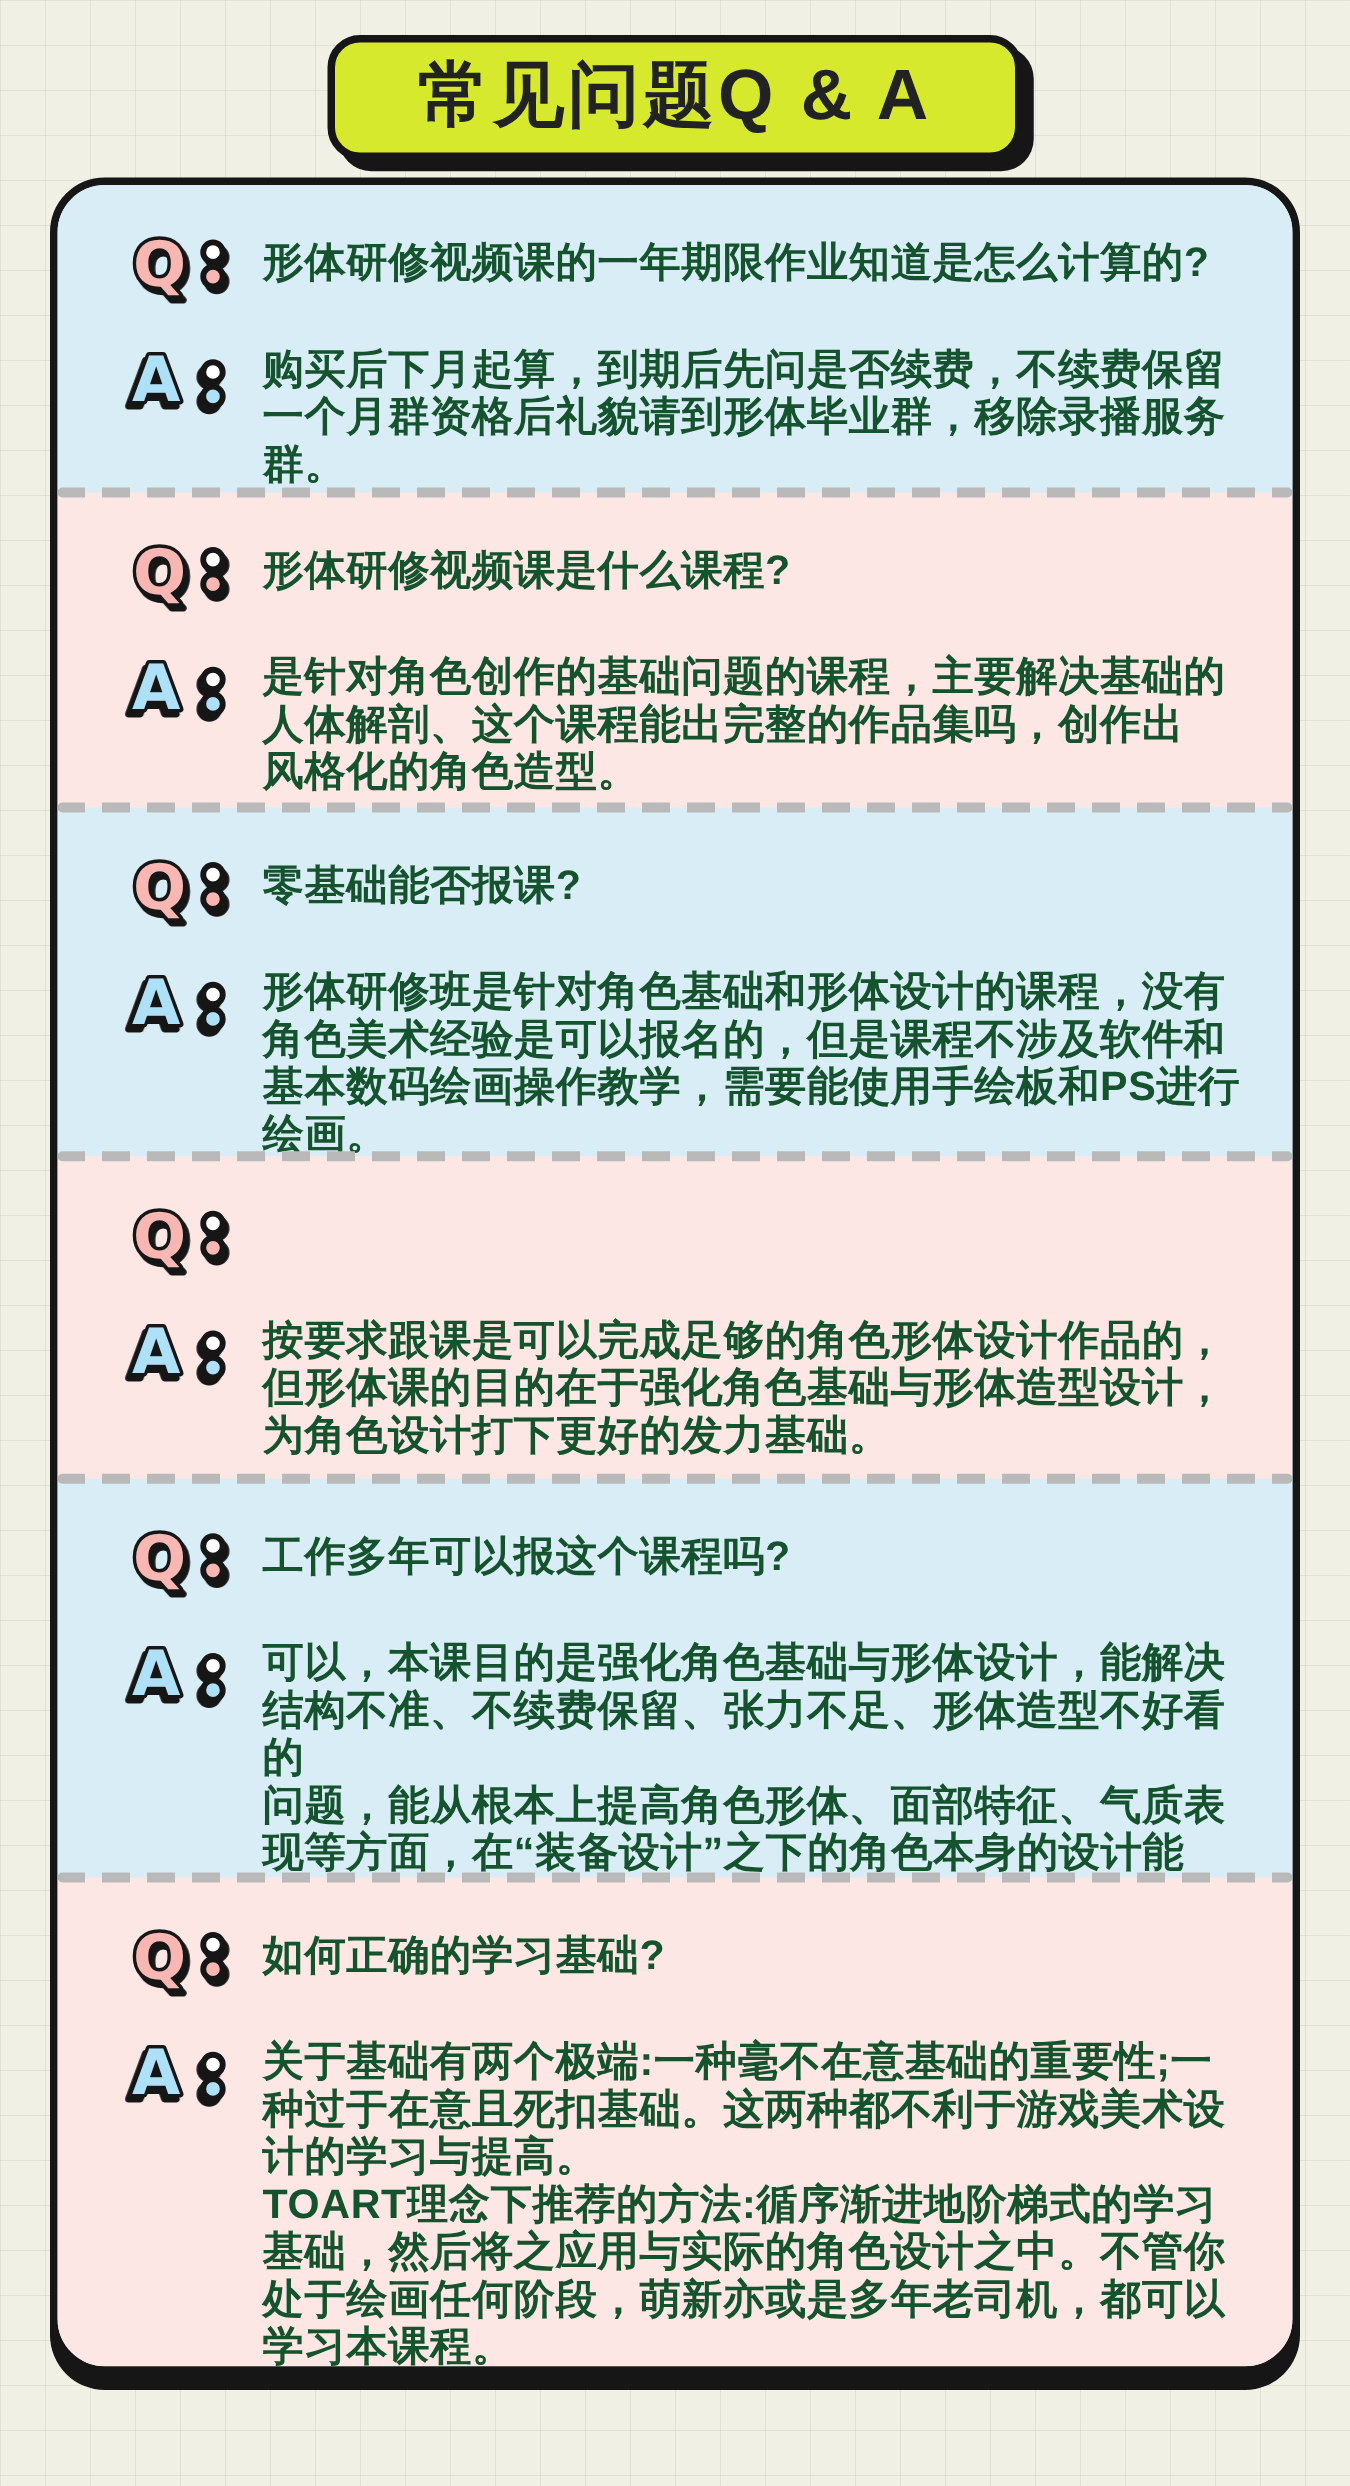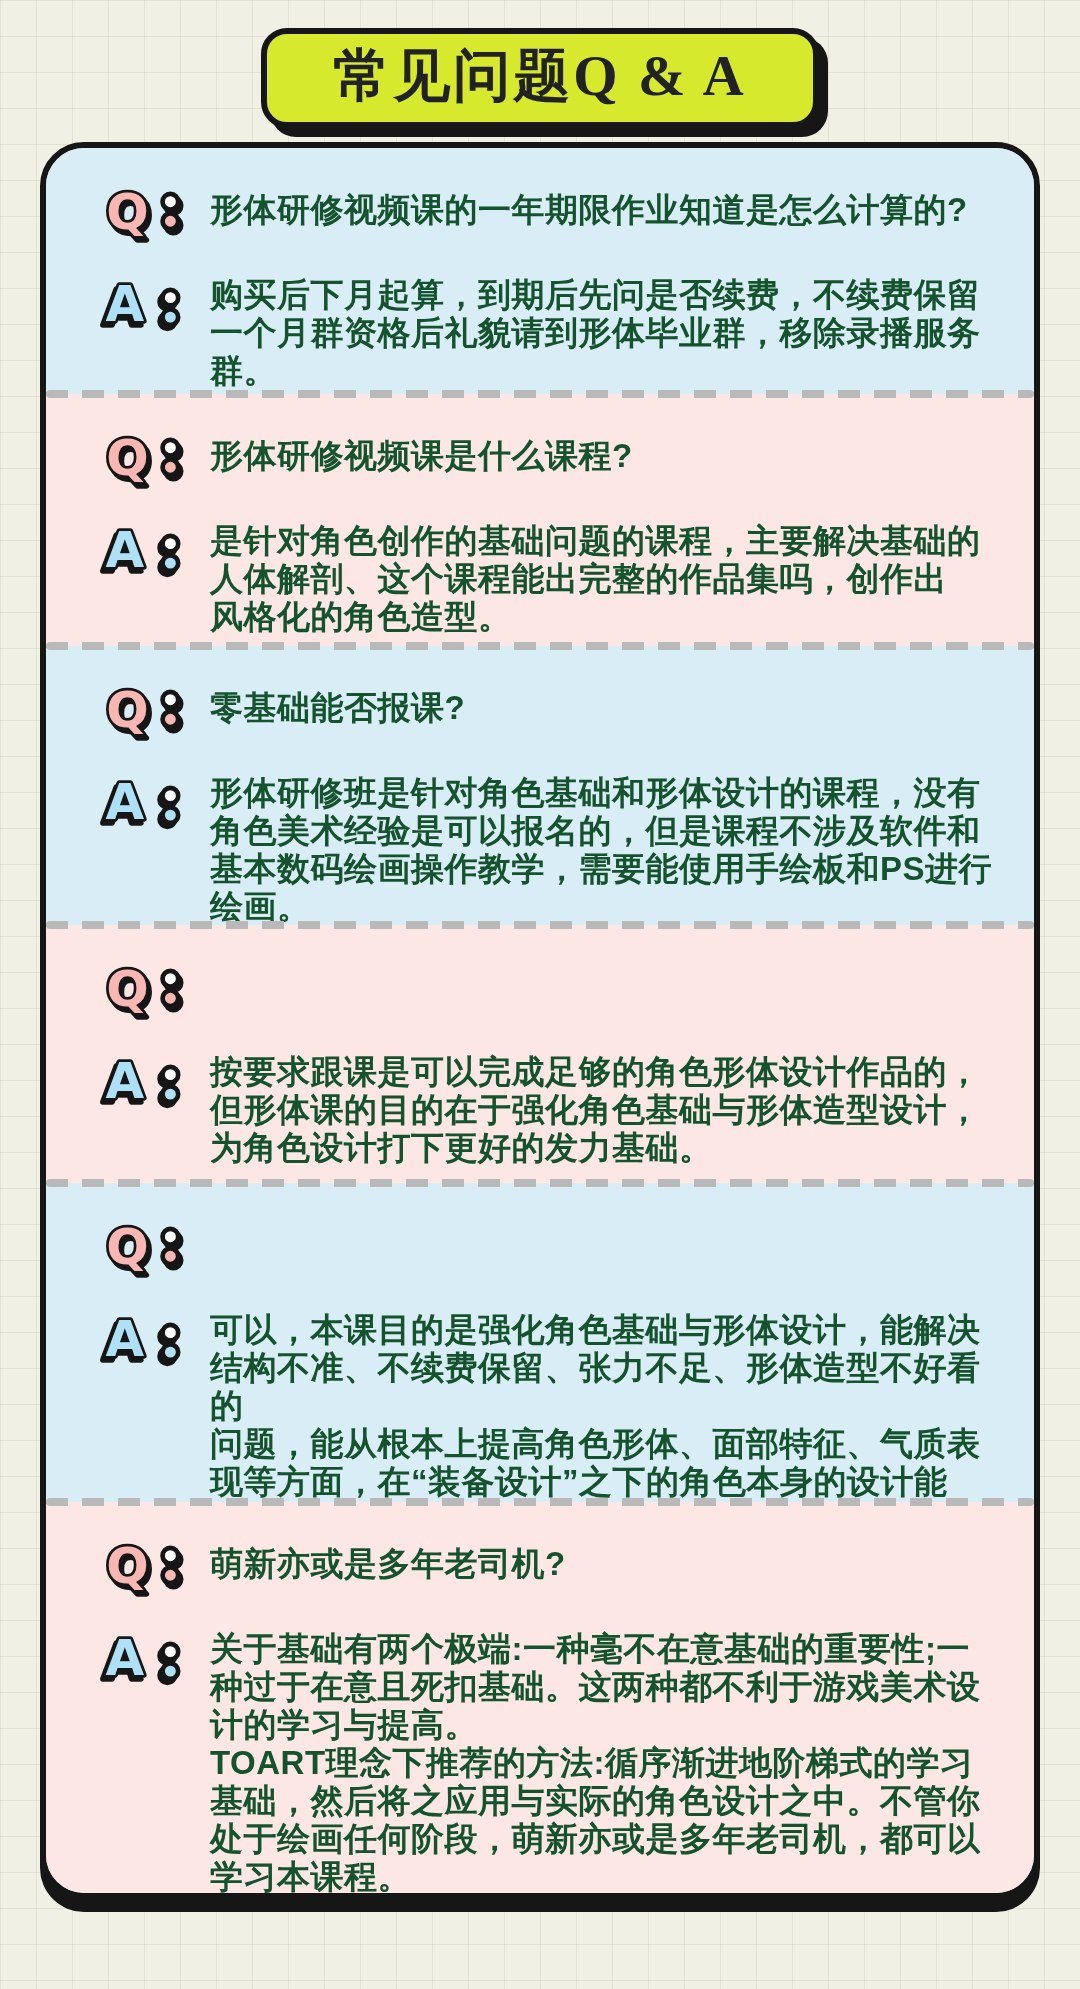--- a/index.html
+++ b/index.html
@@ -17,21 +17,20 @@
     background-size: 36px 36px;
     font-family: "Liberation Sans", "DejaVu Sans", sans-serif;
     color: #1c1c1c;
   }
 
   
   .header-wrap {
     display: flex;
     justify-content: center;
     padding-top: 28px;
-    font-family: Liberation Serif, serif;
   }
   .title-box {
     background: #d6e92c;
     border: 6px solid #161616;
     border-radius: 26px;
     box-shadow: 9px 9px 0 #161616;
     padding: 8px 66px 12px 66px;
   }
   .title-box h1 {
     font-size: 57px;
@@ -237,20 +236,21 @@
 
     <section class="qa-section blue s5">
       <div class="qa-row question">
         <div class="icon-cell">
           <svg class="badge q-badge" viewBox="0 0 105 80" aria-hidden="true">
             <text class="glyph q-glyph" x="3" y="58">Q</text>
             <circle class="dot dot-top" cx="85" cy="23" r="10"></circle>
             <circle class="dot dot-q" cx="85" cy="48" r="10"></circle>
           </svg>
         </div>
+        <p class="q-text">工作多年可以报这个课程吗?</p>
       </div>
       <div class="qa-row answer">
         <div class="icon-cell">
           <svg class="badge a-badge" viewBox="0 0 105 80" aria-hidden="true">
             <text class="glyph a-glyph" x="2" y="58">A</text>
             <circle class="dot dot-top" cx="85" cy="28" r="10"></circle>
             <circle class="dot dot-a" cx="85" cy="53" r="10"></circle>
           </svg>
         </div>
         <p class="a-text">可以，本课目的是强化角色基础与形体设计，能解决
@@ -264,21 +264,21 @@
 
     <section class="qa-section pink s6">
       <div class="qa-row question">
         <div class="icon-cell">
           <svg class="badge q-badge" viewBox="0 0 105 80" aria-hidden="true">
             <text class="glyph q-glyph" x="3" y="58">Q</text>
             <circle class="dot dot-top" cx="85" cy="23" r="10"></circle>
             <circle class="dot dot-q" cx="85" cy="48" r="10"></circle>
           </svg>
         </div>
-        <p class="q-text">萌新亦或是多年老司机?</p>
+        <p class="q-text">如何正确的学习基础?</p>
       </div>
       <div class="qa-row answer">
         <div class="icon-cell">
           <svg class="badge a-badge" viewBox="0 0 105 80" aria-hidden="true">
             <text class="glyph a-glyph" x="2" y="58">A</text>
             <circle class="dot dot-top" cx="85" cy="28" r="10"></circle>
             <circle class="dot dot-a" cx="85" cy="53" r="10"></circle>
           </svg>
         </div>
         <p class="a-text">关于基础有两个极端:一种毫不在意基础的重要性;一

